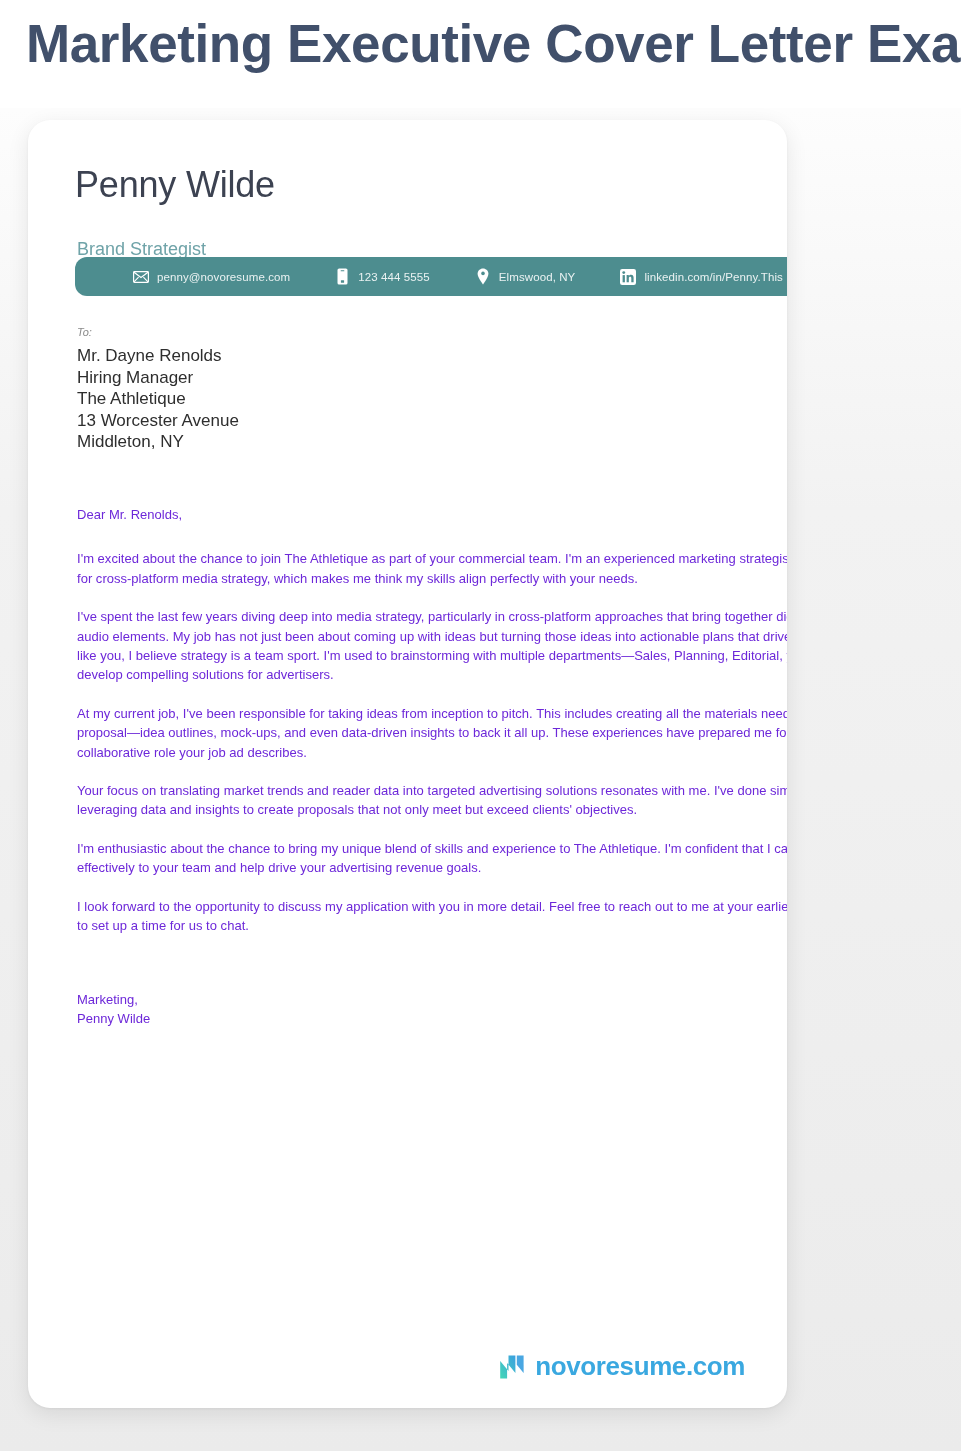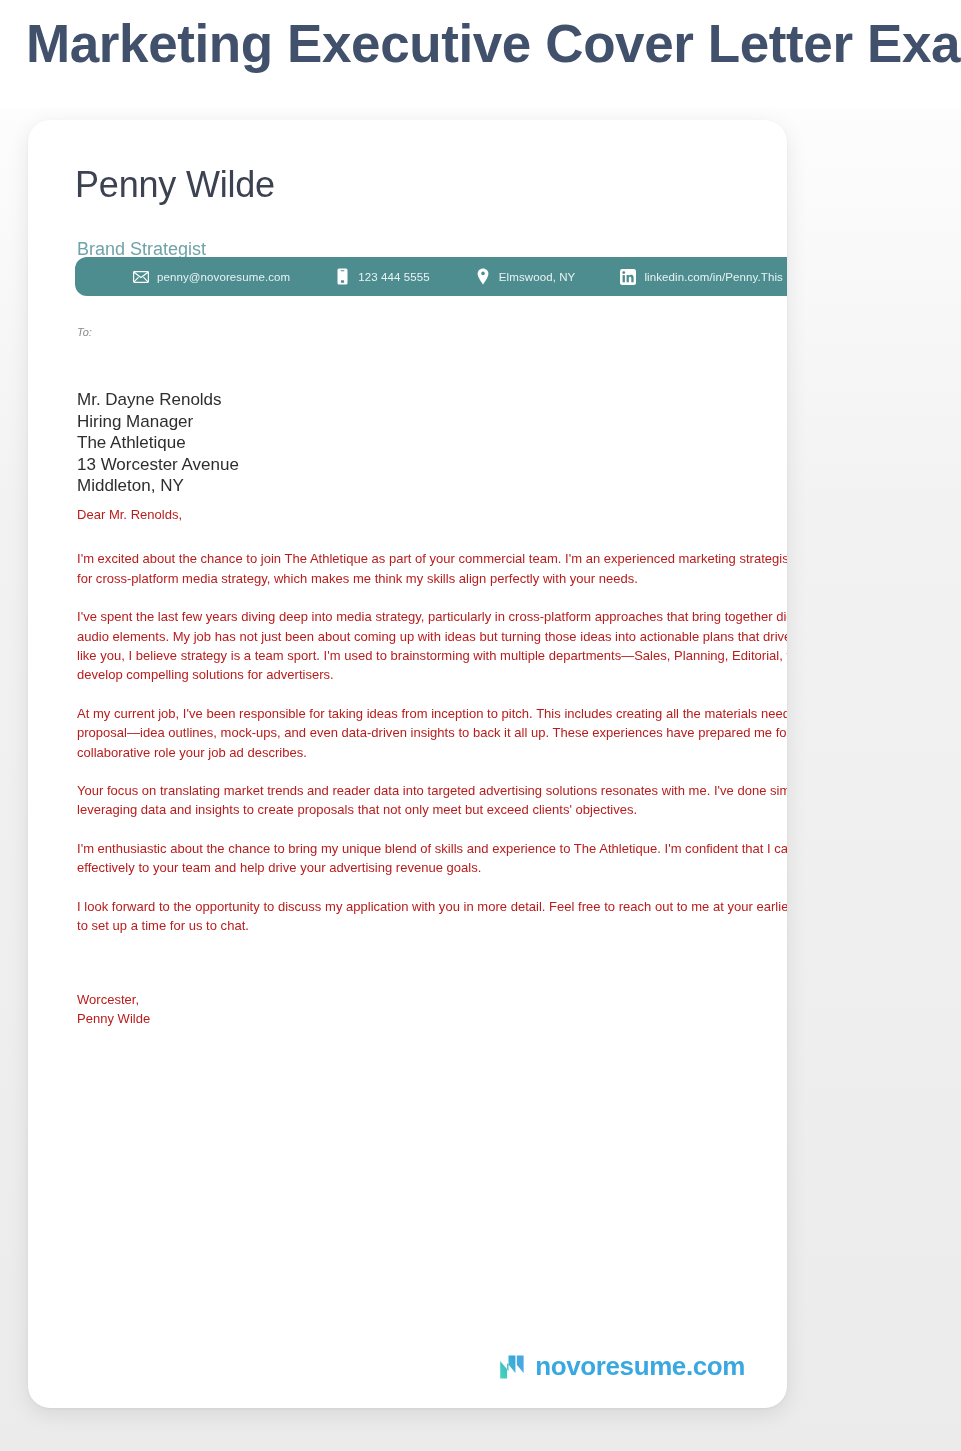--- a/index.html
+++ b/index.html
@@ -128,33 +128,32 @@
     font-style: italic;
     color: #8a8a8a;
   }
   .to-block {
     position: absolute;
     left: 2px;
     top: 225px;
     font-size: 17px;
     line-height: 21.5px;
     color: #2e2e2e;
-    margin-top: 44px;
   }
   .to-block div { white-space: nowrap; }
 
   
   .body-block {
     position: absolute;
     left: 2px;
     top: 385px;
     width: 806px;
     font-size: 13px;
     line-height: 19.4px;
-    color: #b91c1c;
+    color: #6d28d9;
     letter-spacing: 0.02px;
   }
   .body-block p {
     margin: 0 0 19px 0;
   }
   .salutation { margin-bottom: 25px !important; }
   .signoff {
     margin-top: 54px;
   }
   .signoff div { line-height: 19.4px; }
@@ -257,21 +256,21 @@
     <div class="body-block">
       <p class="salutation">Dear Mr. Renolds,</p>
       <p>I'm excited about the chance to join The Athletique as part of your commercial team. I'm an experienced marketing strategist with a knack for cross-platform media strategy, which makes me think my skills align perfectly with your needs.</p>
       <p>I've spent the last few years diving deep into media strategy, particularly in cross-platform approaches that bring together digital, social, and audio elements. My job has not just been about coming up with ideas but turning those ideas into actionable plans that drive revenue. Just like you, I believe strategy is a team sport. I'm used to brainstorming with multiple departments—Sales, Planning, Editorial, you name it—to develop compelling solutions for advertisers.</p>
       <p>At my current job, I've been responsible for taking ideas from inception to pitch. This includes creating all the materials needed for a strong proposal—idea outlines, mock-ups, and even data-driven insights to back it all up. These experiences have prepared me for the fast-paced, collaborative role your job ad describes.</p>
       <p>Your focus on translating market trends and reader data into targeted advertising solutions resonates with me. I've done similar work, leveraging data and insights to create proposals that not only meet but exceed clients' objectives.</p>
       <p>I'm enthusiastic about the chance to bring my unique blend of skills and experience to The Athletique. I'm confident that I can contribute effectively to your team and help drive your advertising revenue goals.</p>
       <p>I look forward to the opportunity to discuss my application with you in more detail. Feel free to reach out to me at your earliest convenience to set up a time for us to chat.</p>
 
       <div class="signoff">
-        <div>Worcester,</div>
+        <div>Marketing,</div>
         <div>Penny Wilde</div>
       </div>
     </div>
 
   </div>
 
   <div class="footer-logo">
     <span class="logo-mark">
       <svg width="30" height="30" viewBox="0 0 30 30">
         <defs>

